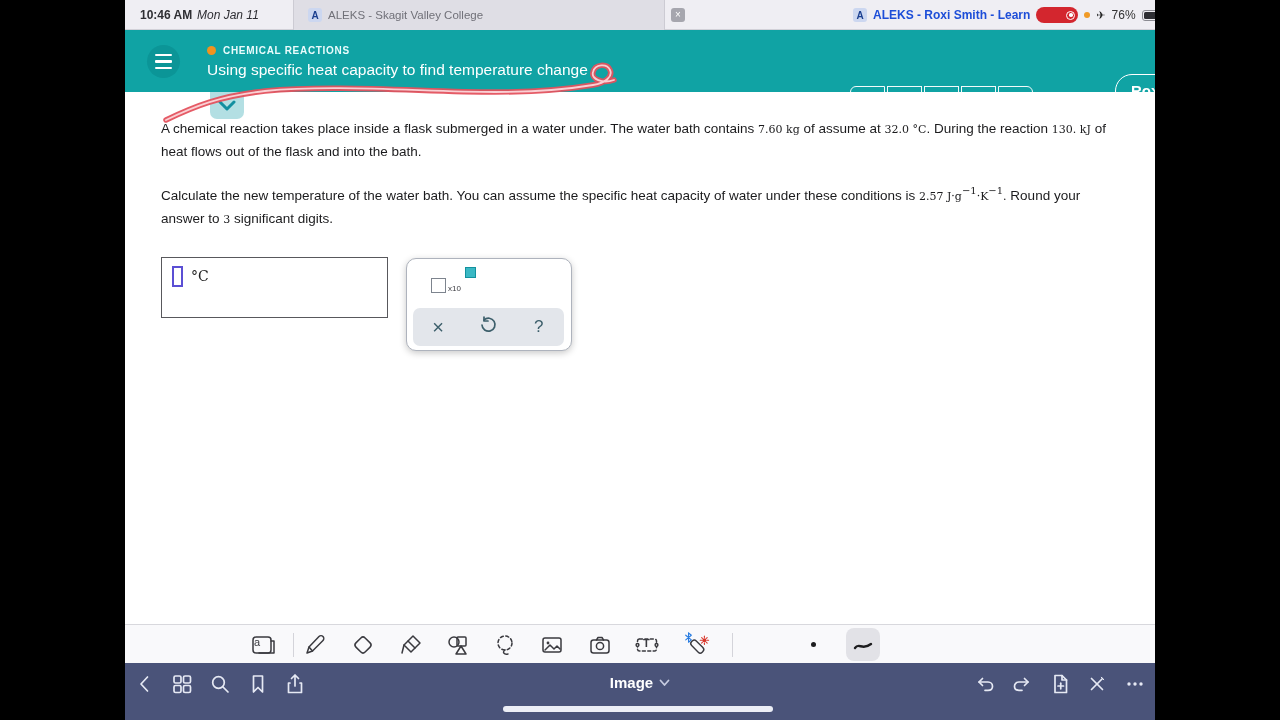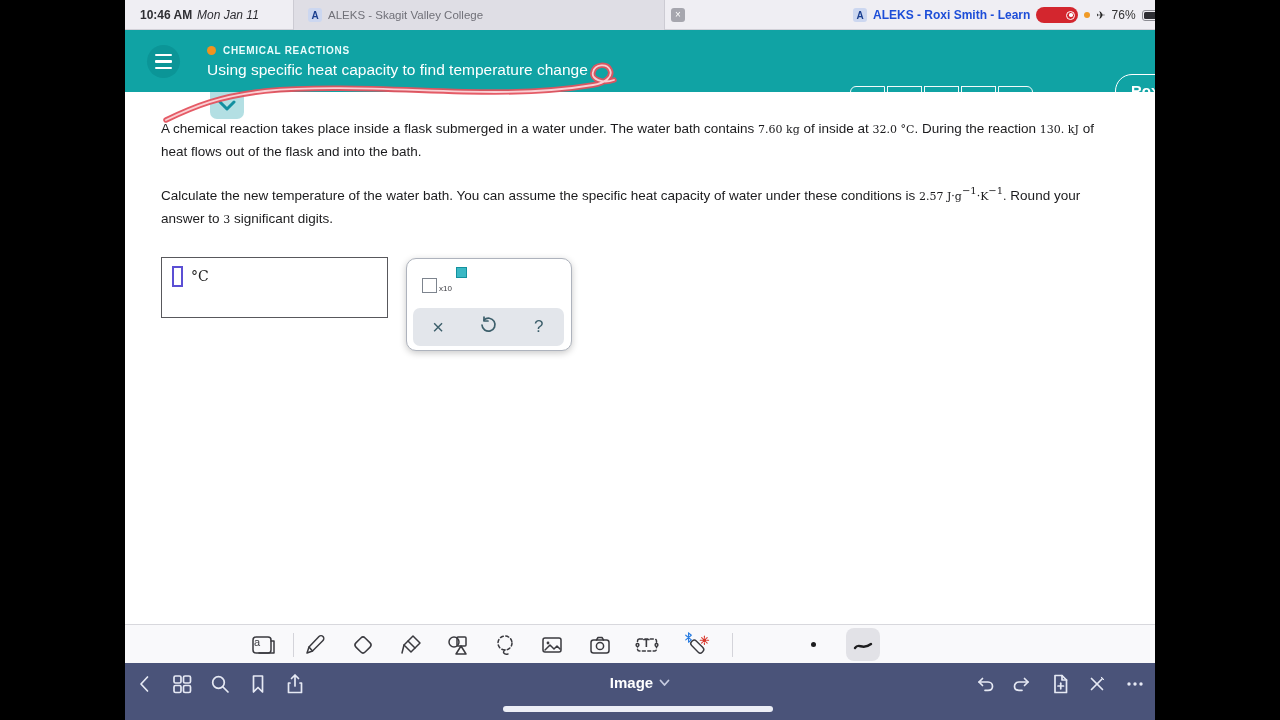--- a/index.html
+++ b/index.html
@@ -44,21 +44,21 @@
   
   .para{left:36px;width:952px;font-size:13.5px;line-height:21.5px;color:#1b1b1d;}
   .math{font-family:"DejaVu Serif",serif;font-size:11px;}
   .msup{font-family:"DejaVu Serif",serif;font-size:10px;vertical-align:6px;}
 
   
   #answer-box{left:36px;top:257px;width:227px;height:61px;border:1.5px solid #58585c;background:#fff;}
   #cursor{position:absolute;left:10px;top:8px;width:11px;height:21px;border:2px solid #5b4fd4;}
   #unit{position:absolute;left:29px;top:10px;font-family:"DejaVu Serif",serif;font-size:14px;color:#222;}
   #keypad{left:281px;top:258px;width:166px;height:93px;background:#fff;border:1.5px solid #aeb3bd;border-radius:10px;box-shadow:0 2px 7px rgba(0,0,0,.22);}
-  #x10-btn{position:absolute;left:15px;top:18px;width:48px;height:20px;}
+  #x10-btn{position:absolute;left:24px;top:18px;width:48px;height:20px;}
   #x10-box{position:absolute;left:0;top:1px;width:15px;height:15px;border:1.6px solid #7d848e;background:#fff;}
   #x10-label{position:absolute;left:17px;top:7px;font-size:8px;color:#3c3c42;}
   #x10-exp{position:absolute;left:34px;top:-10px;width:11px;height:11px;background:#3ab8c4;border:1.6px solid #13919e;}
   #keypad-row{position:absolute;left:6px;top:49px;width:151px;height:38px;background:#e3e6eb;border-radius:7px;display:flex;align-items:center;justify-content:space-around;}
   .kp-btn{color:#3d5f6b;font-size:17px;width:34px;text-align:center;}
 
   
   #anno-toolbar{left:0;top:624px;width:1030px;height:39px;background:#f9f9fb;border-top:1px solid #d8d8dd;}
   .tool{position:absolute;top:6px;width:28px;height:28px;display:flex;align-items:center;justify-content:center;}
   .tdiv{position:absolute;top:8px;width:1px;height:24px;background:#d4d4da;}
@@ -133,21 +133,21 @@
           <path d="M2,2 L9,9 L16,2" fill="none" stroke="#128fa0" stroke-width="3" stroke-linecap="round" stroke-linejoin="round"></path>
         </svg>
     </div>
 
     <svg class="abs" style="left:0;top:0;z-index:6;pointer-events:none;" width="1030" height="720">
       <path d="M41,120 C70,106 95,96 140,91 C210,84 300,92 370,92 C420,92 450,88 468,85 C481,83 488,76 485,70 C482,63 470,64 468,72 C466,79 477,84 489,80" fill="none" stroke="#e4525e" stroke-width="5.5" stroke-linecap="round" opacity="0.95"></path>
       <path d="M41,120 C70,106 95,96 140,91 C210,84 300,92 370,92 C420,92 450,88 468,85 C481,83 488,76 485,70 C482,63 470,64 468,72 C466,79 477,84 489,80" fill="none" stroke="#fad0d4" stroke-width="1.8" stroke-linecap="round"></path>
     </svg>
 
     <div class="abs para" style="top:118px;">
-      <span>A chemical reaction takes place inside a flask submerged in a water under. The water bath contains </span><span class="math">7.60 kg</span><span> of inside at </span><span class="math">32.0 °C</span><span>. During the reaction </span><span class="math">130. kJ</span><span> of heat flows out of the flask and into the bath.</span>
+      <span>A chemical reaction takes place inside a flask submerged in a water under. The water bath contains </span><span class="math">7.60 kg</span><span> of assume at </span><span class="math">32.0 °C</span><span>. During the reaction </span><span class="math">130. kJ</span><span> of heat flows out of the flask and into the bath.</span>
     </div>
     <div class="abs para" style="top:180px;">
       <span>Calculate the new temperature of the water bath. You can assume the specific heat capacity of water under these conditions is </span><span class="math">2.57 J·g</span><span class="msup">−1</span><span class="math">·K</span><span class="msup">−1</span><span class="math">.</span><span> Round your answer to </span><span class="math">3</span><span> significant digits.</span>
     </div>
 
     <div id="answer-box" class="abs">
       <span id="cursor"></span>
       <span id="unit">°C</span>
     </div>
 

